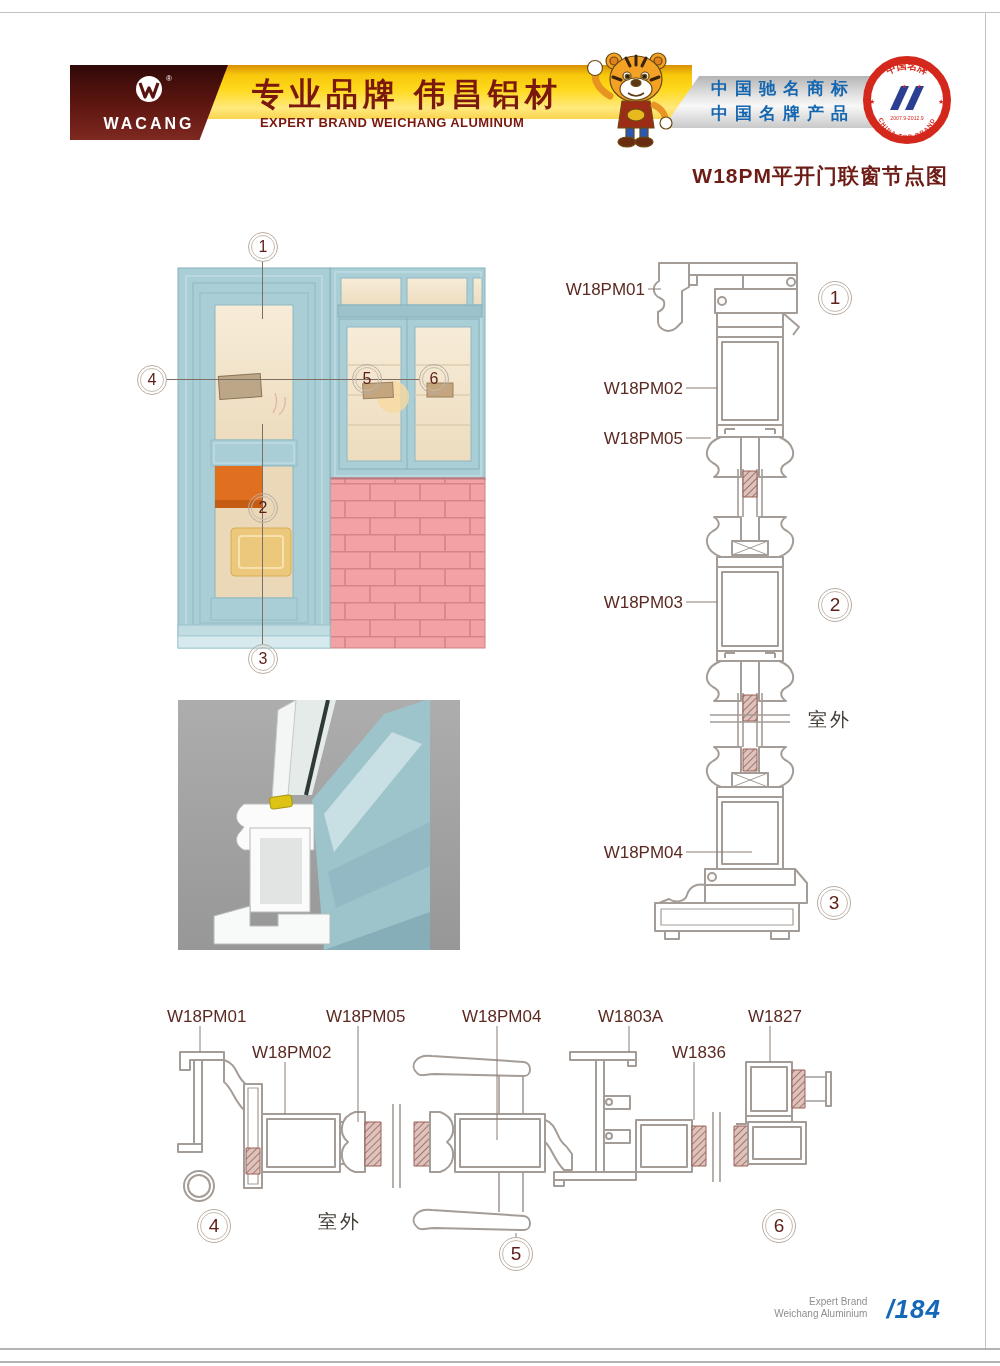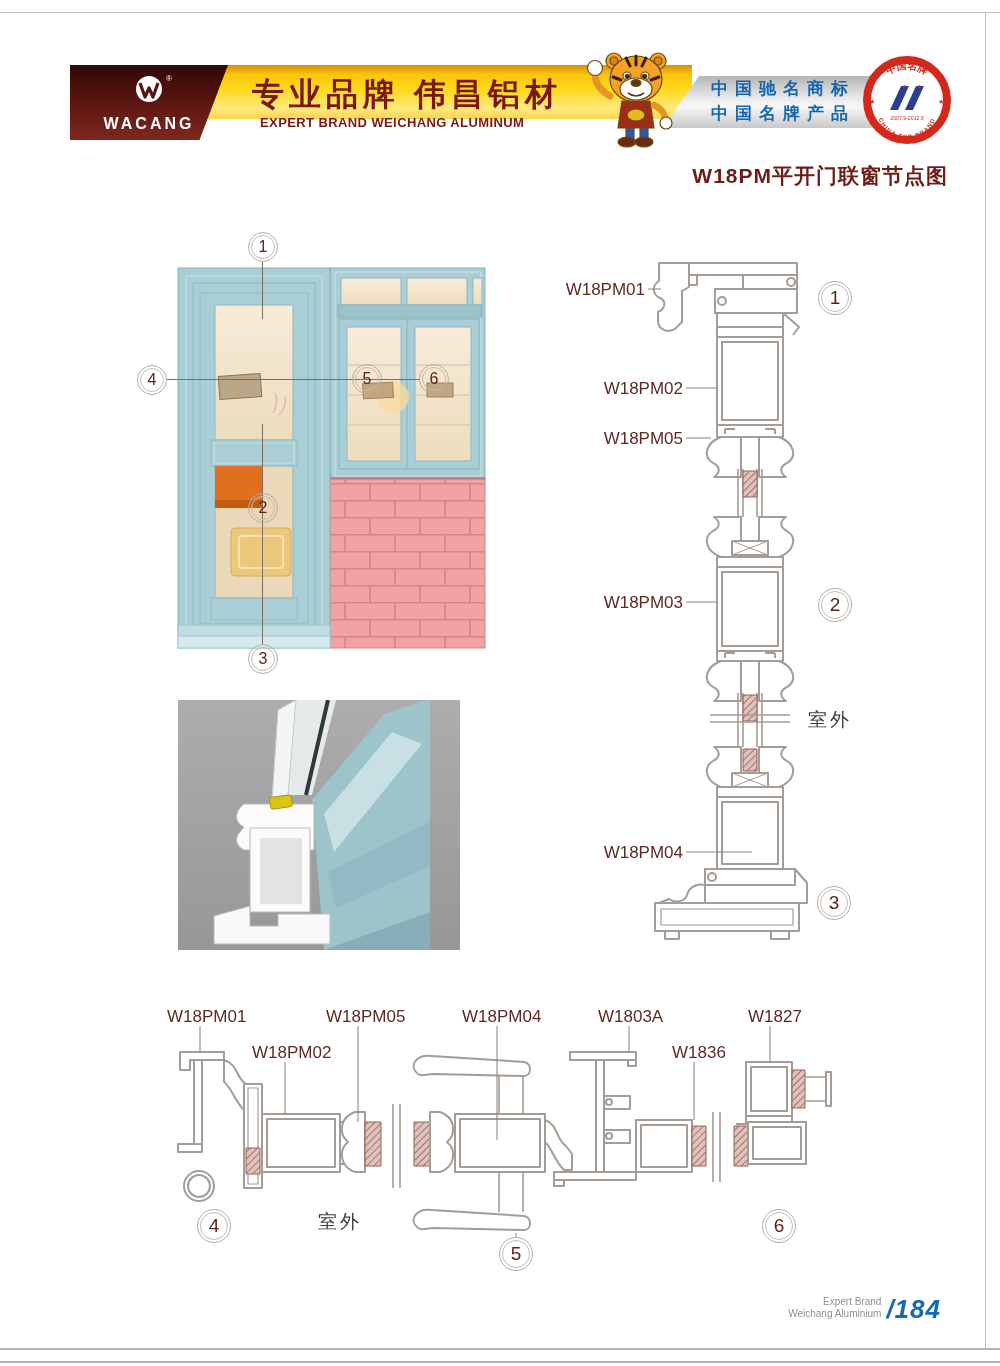--- a/index.html
+++ b/index.html
@@ -36,21 +36,21 @@
     display:flex;align-items:center;justify-content:center;box-sizing:border-box;z-index:6;}
   .callout::before{content:"";position:absolute;inset:2px;border:1px solid #c6baaf;border-radius:50%;}
   .callout span{font-size:16px;color:#5d1f18;position:relative;}
   .callout.lg{width:34px;height:34px;}
   .callout.lg span{font-size:19px;}
   .cline{position:absolute;background:#7d6e63;z-index:5;}
 
   
 
   
-  #footer{right:59px;top:1296px;display:flex;align-items:flex-end;gap:5px;z-index:2;}
+  #footer{right:59px;top:1296px;display:flex;align-items:flex-end;gap:19px;z-index:2;}
   .f-lines{font-size:10px;color:#8f8f8f;text-align:right;line-height:1.2;}
   .f-page{font-size:26px;font-weight:bold;font-style:italic;color:#1568b8;line-height:0.85;letter-spacing:1px;}
 </style>
 </head>
 <body>
 
 <div class="frame" style="left:0;top:12px;width:1000px;height:1px;"></div>
 <div class="frame" style="left:985px;top:12px;width:1px;height:1336px;"></div>
 <div class="frame" style="left:0;top:1348px;width:1000px;height:2px;background:#b4b4b4;"></div>
 <div class="frame" style="left:0;top:1361px;width:1000px;height:2px;background:#b4b4b4;"></div>

